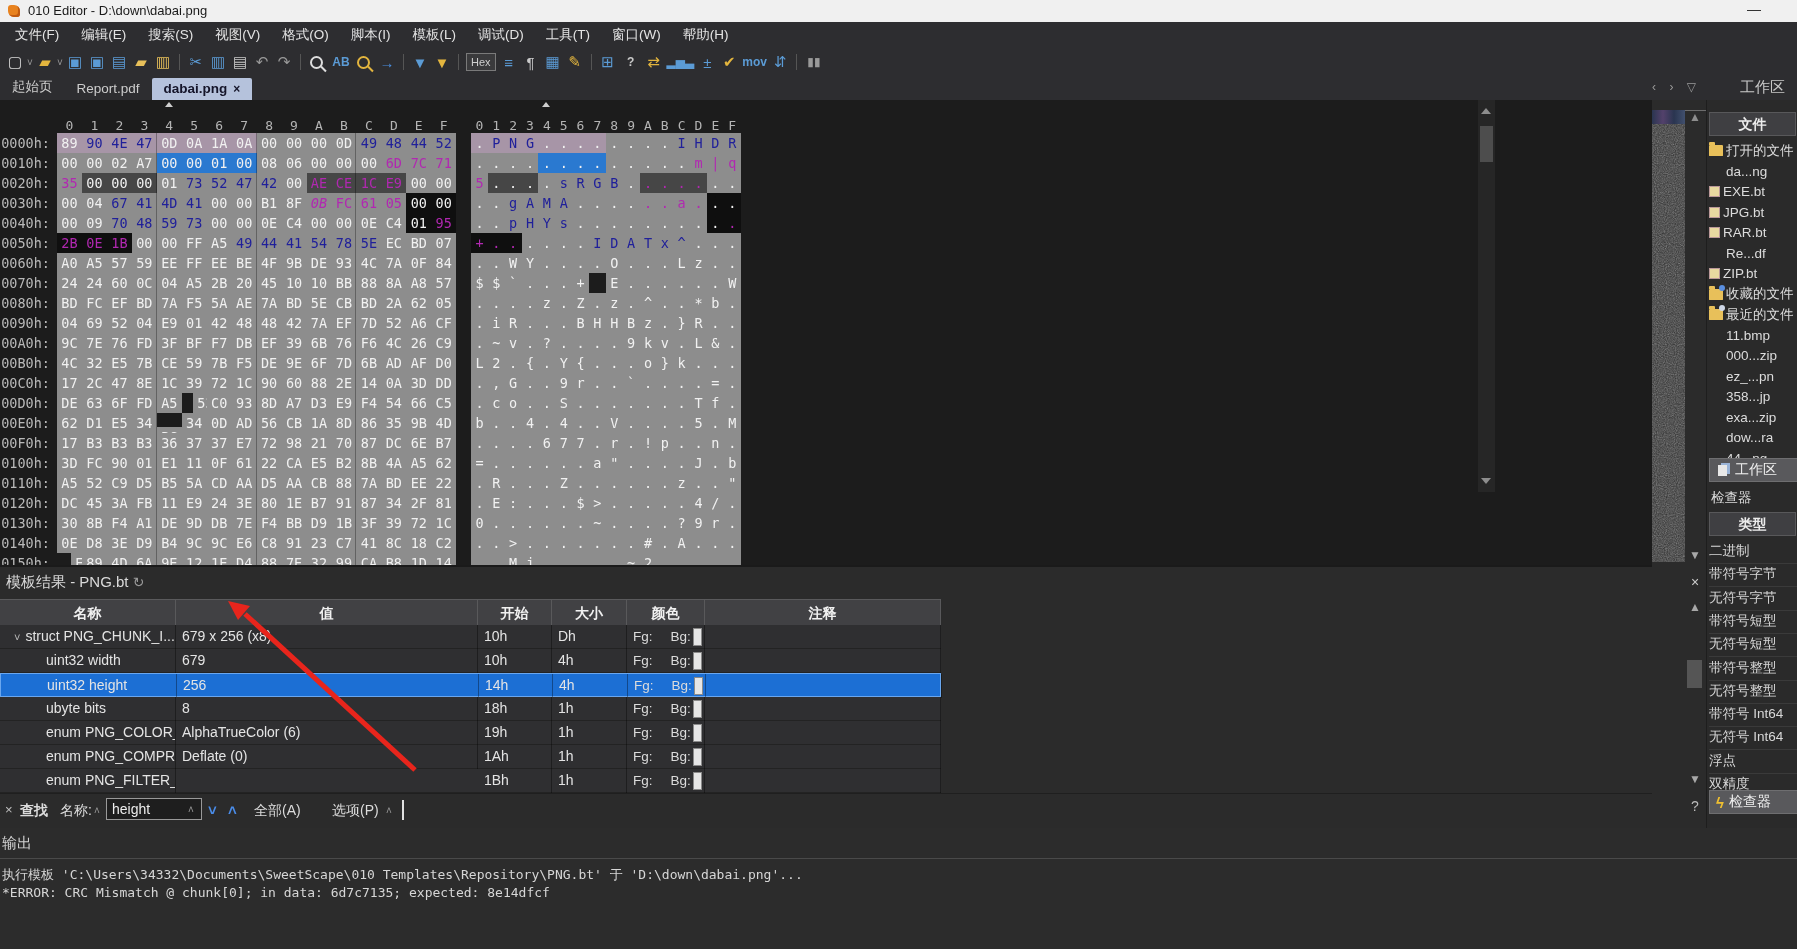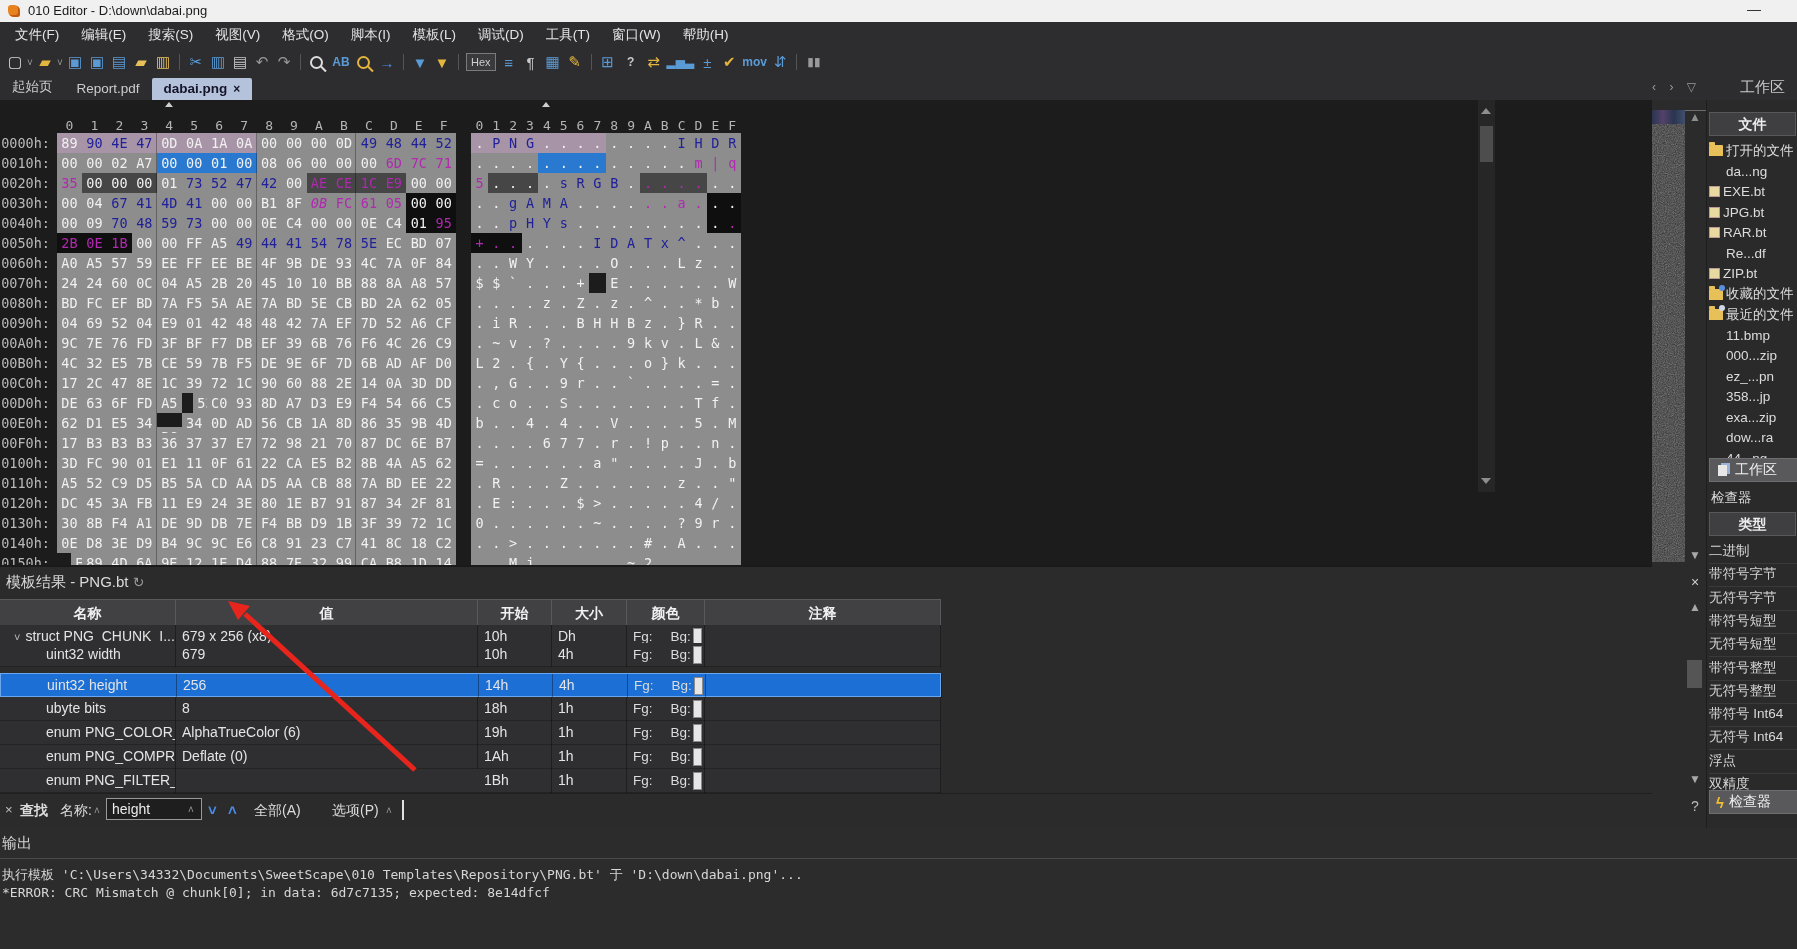--- a/index.html
+++ b/index.html
@@ -1130,21 +1130,21 @@
           <div class="tpl-hcell" style="left: 705px; width: 236px;">注释</div>
         </div>
         <div class="tpl-row" style="top: 26px;">
           <div class="tpl-cell" style="left: 0px; width: 176px; padding-left: 14px;"><span class="tpl-exp">˅</span>struct PNG_CHUNK_I...</div>
           <div class="tpl-cell" style="left: 176px; width: 302px;">679 x 256 (x8)</div>
           <div class="tpl-cell" style="left: 478px; width: 74px;">10h</div>
           <div class="tpl-cell" style="left: 552px; width: 75px;">Dh</div>
           <div class="tpl-cell fgbg" style="left: 627px; width: 78px;"><span>Fg:</span><span style="margin-left: 18px;">Bg:</span><span class="swatch"></span></div>
           <div class="tpl-cell" style="left: 705px; width: 236px;"></div>
         </div>
-        <div class="tpl-row" style="top: 44px; padding-left: 36px;">
+        <div class="tpl-row" style="top: 50px; padding-left: 36px;">
           <div class="tpl-cell" style="left: 0px; width: 176px; padding-left: 46px;">uint32 width</div>
           <div class="tpl-cell" style="left: 176px; width: 302px;">679</div>
           <div class="tpl-cell" style="left: 478px; width: 74px;">10h</div>
           <div class="tpl-cell" style="left: 552px; width: 75px;">4h</div>
           <div class="tpl-cell fgbg" style="left: 627px; width: 78px;"><span>Fg:</span><span style="margin-left: 18px;">Bg:</span><span class="swatch"></span></div>
           <div class="tpl-cell" style="left: 705px; width: 236px;"></div>
         </div>
         <div class="tpl-row sel" style="top: 74px;">
           <div class="tpl-cell" style="left: 0px; width: 176px; padding-left: 46px;">uint32 height</div>
           <div class="tpl-cell" style="left: 176px; width: 302px;">256</div>

